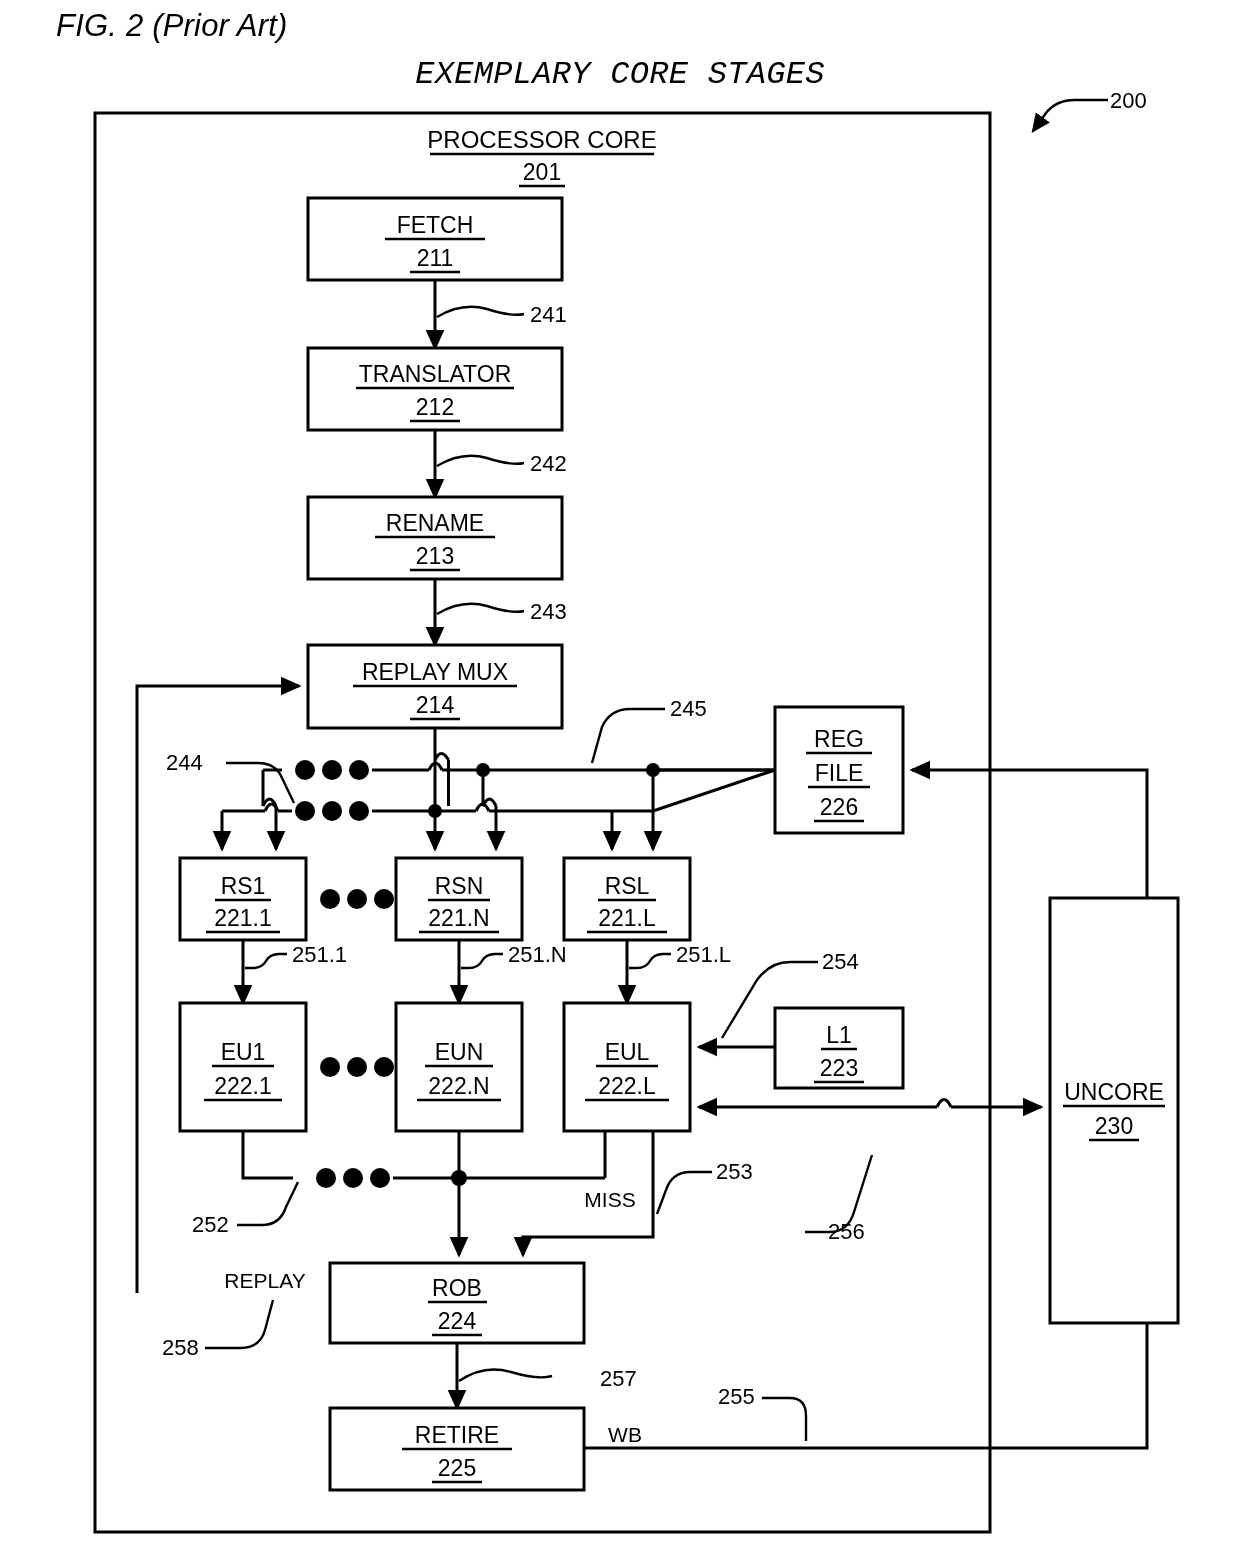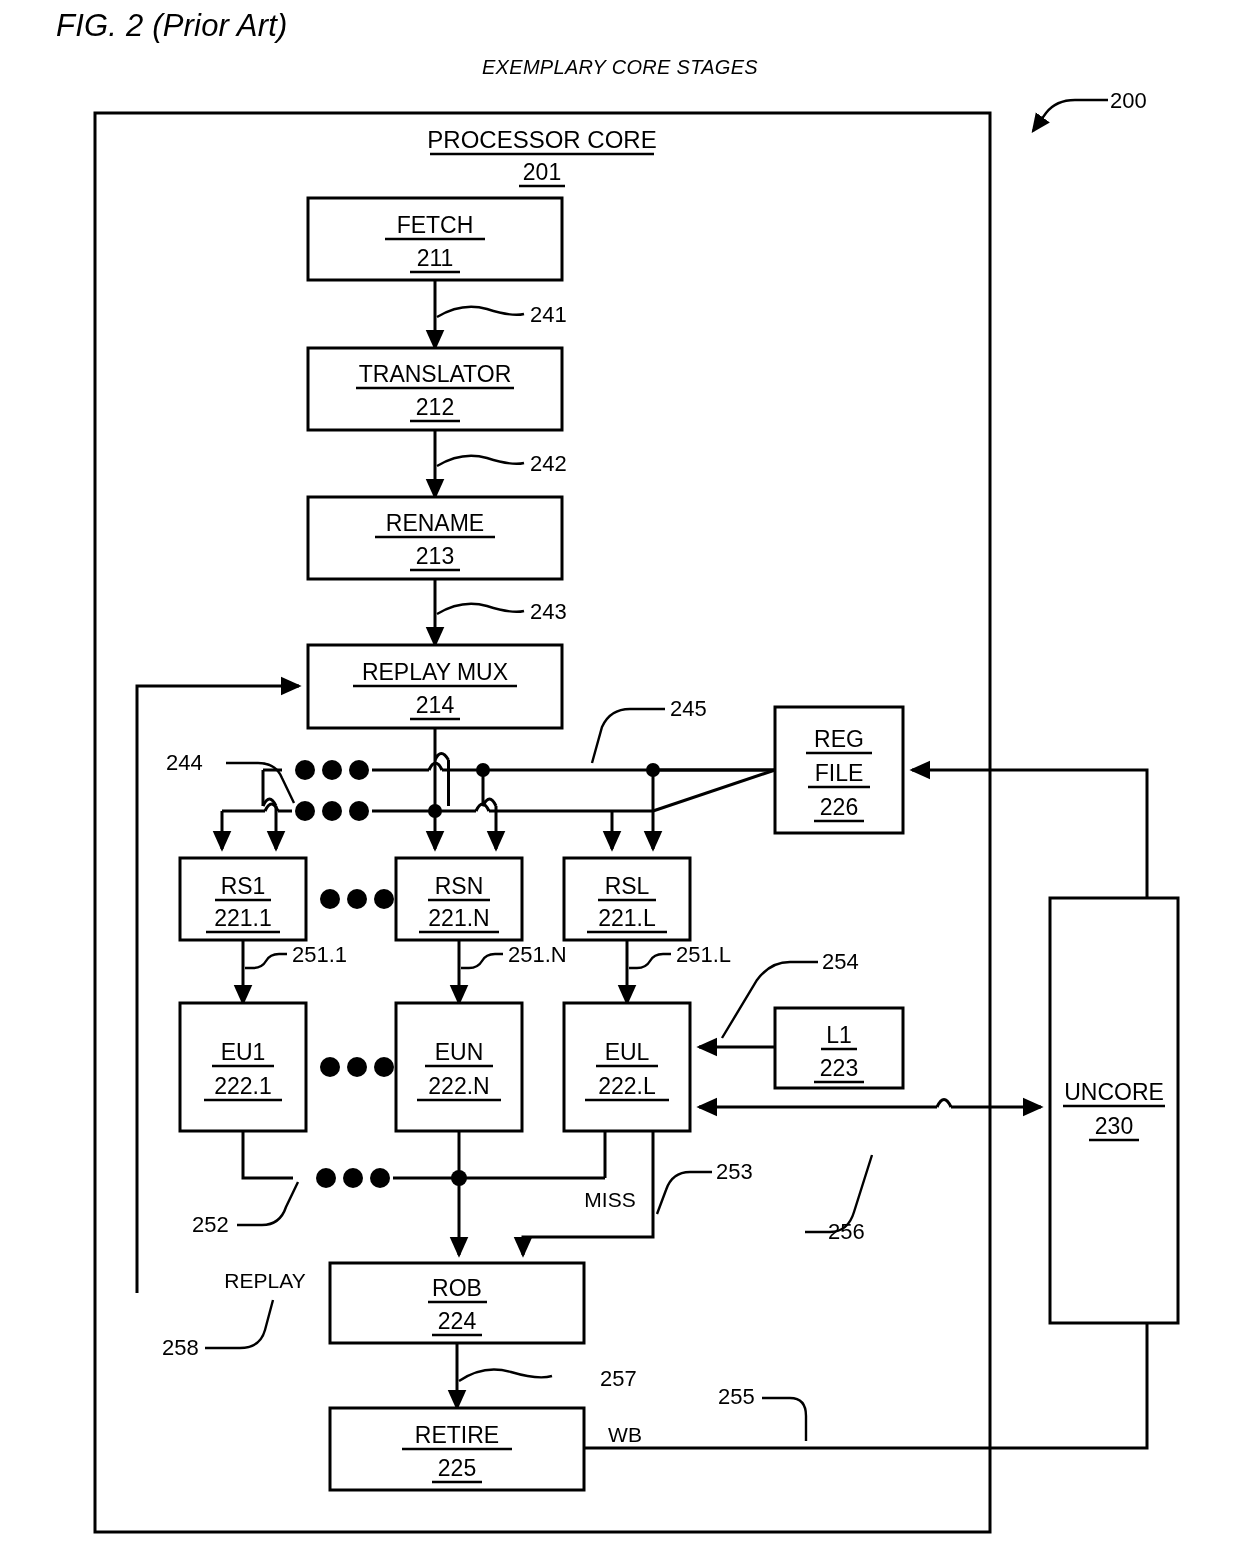--- a/index.html
+++ b/index.html
@@ -34,23 +34,23 @@
     color: #000000;
     letter-spacing: 0.2px;
     white-space: nowrap;
   }
   .fig-title {
     position: absolute;
     left: 0;
     top: 56px;
     width: 1240px;
     text-align: center;
-    font-family: Liberation Sans, sans-serif;
+    font-family: Liberation Mono, monospace;
     font-style: italic;
-    font-size: 20px;
+    font-size: 32px;
     color: #000000;
     letter-spacing: 0.3px;
   }
   
   text {
     font-family: "Liberation Sans", sans-serif;
     fill: #000000;
   }
   .box-title {
     font-size: 23px;

